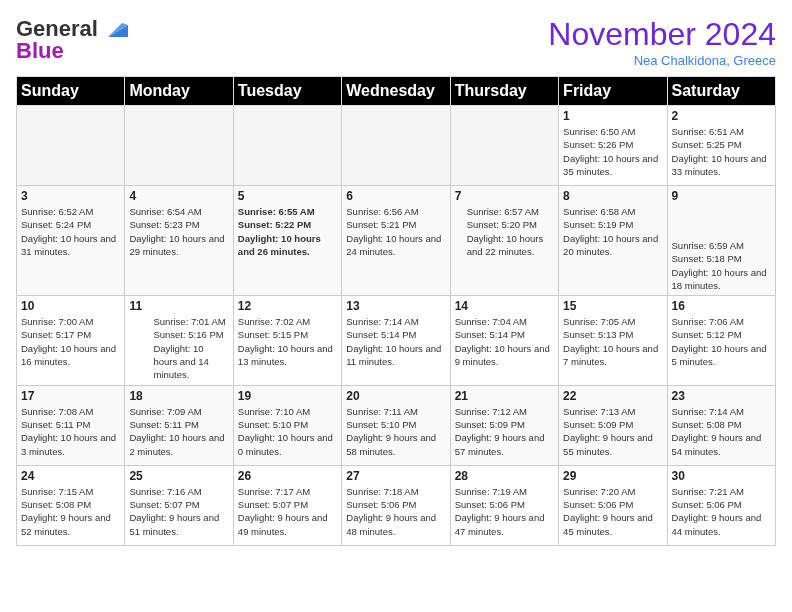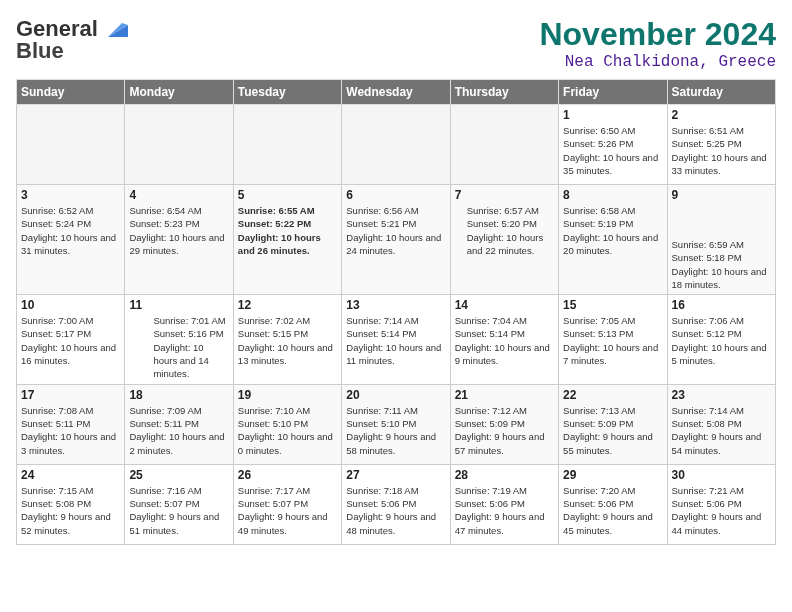--- a/index.html
+++ b/index.html
@@ -23,37 +23,36 @@
     .logo {
       display: flex;
       flex-direction: column;
       align-items: flex-start;
     }
     .title-area {
       text-align: right;
     }
     .month-title {
       font-size: 32px;
-      font-weight: bold;
-      color: #0f766e;
+      font-weight: normal;
+      color: #6d28d9;
     }
     .location {
-      font-size: 16px;
-      color: #4c1d95;
-      font-family: Liberation Mono, monospace;
+      font-size: 13px;
+      color: #3b82f6;
     }
     table {
       width: 100%;
       border-collapse: collapse;
       table-layout: fixed;
     }
     th {
-      background-color: #737373;
+      background-color: #000000;
       color: #fff;
-      font-size: 12px;
+      font-size: 16px;
       font-weight: bold;
       padding: 5px 4px;
       text-align: left;
       border: 1px solid #ddd;
     }
     td {
       border: 1px solid #ccc;
       vertical-align: top;
       padding: 3px 4px;
       font-size: 10px;
@@ -86,21 +85,21 @@
 <div class="page">
   <div class="header">
     <div class="logo">
       <div style="display:flex;align-items:center;gap:2px;">
         <span style="font-size:22px;font-weight:bold;color:#333;">General</span>
         <svg width="28" height="20" viewBox="0 0 28 20">
           <polygon points="8,18 28,6 28,18" fill="#3a7bd5"></polygon>
           <polygon points="8,18 22,4 28,6" fill="#5a9be8"></polygon>
         </svg>
       </div>
-      <span style="font-size:22px;font-weight:bold;color:#404040;margin-top:-4px;">Blue</span>
+      <span style="font-size:22px;font-weight:bold;color:#a21caf;margin-top:-4px;">Blue</span>
     </div>
     <div class="title-area">
       <div class="month-title">November 2024</div>
       <div class="location">Nea Chalkidona, Greece</div>
     </div>
   </div>
 
   <table>
     <thead>
       <tr>

